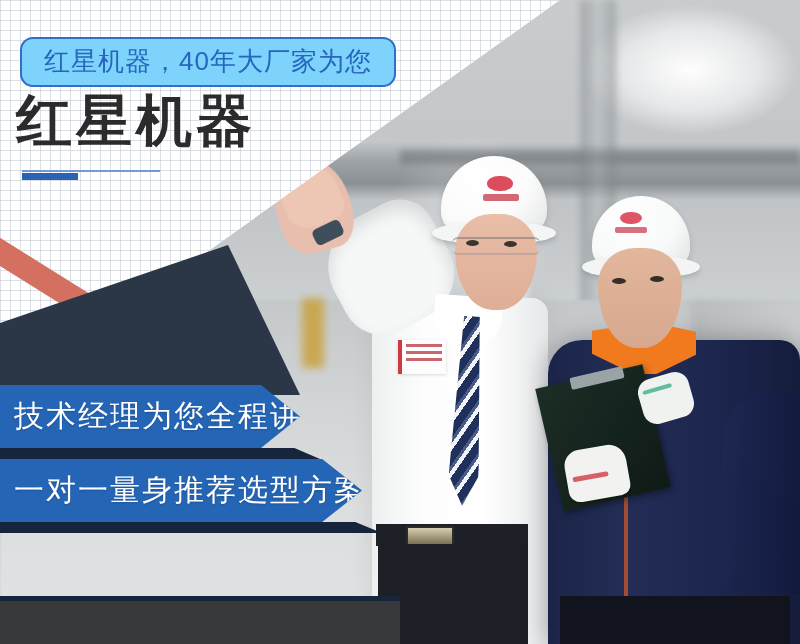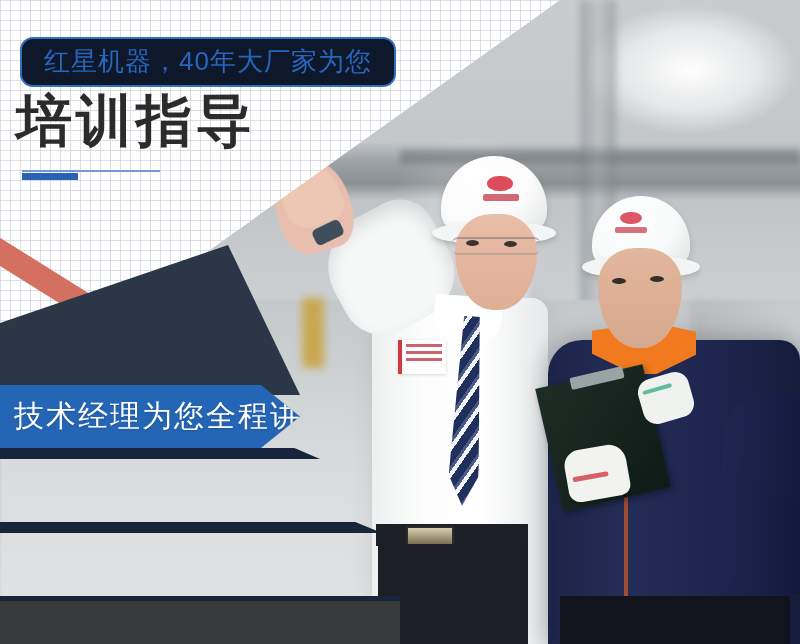--- a/index.html
+++ b/index.html
@@ -323,21 +323,21 @@
     clip-path: polygon(0% 52%, 76% 0%, 100% 100%, 0% 100%);
   }
 
   
   .pill {
     position: absolute;
     left: 20px; top: 37px;
     padding: 9px 22px 11px 22px;
     border: 2px solid #2f6fc4;
     border-radius: 13px;
-    background: #0f172a;
+    background: #7dd3fc;
     color: #2666bd;
     font-size: 26px;
     line-height: 1;
     letter-spacing: 1px;
     white-space: nowrap;
   }
   .headline {
     position: absolute;
     left: 16px; top: 93px;
     font-size: 56px;
@@ -462,29 +462,32 @@
     <div class="eye4"></div>
   </div>
 
   <div class="grid-panel"></div>
 
   <div class="red-stripe"></div>
   <div class="navy-wedge"></div>
 
   <div class="pill">红星机器，40年大厂家为您</div>
 
-  <div class="headline">培训指导</div>
+  <div class="headline">红星机器</div>
 
   <div class="rule-thin"></div>
   <div class="rule-thick"></div>
 
   <div class="bar-shadow" id="sh1"></div>
   <div class="bar" id="bar1">
     <span class="bar-text">技术经理为您全程讲解</span>
   </div>
 
   <div class="bar-shadow" id="sh2"></div>
+  <div class="bar" id="bar2">
+    <span class="bar-text">一对一量身推荐选型方案</span>
+  </div>
 
   <div class="bar-shadow" id="sh3"></div>
 
   <div class="footer-strip"></div>
 
 </div>
 
 </body></html>

